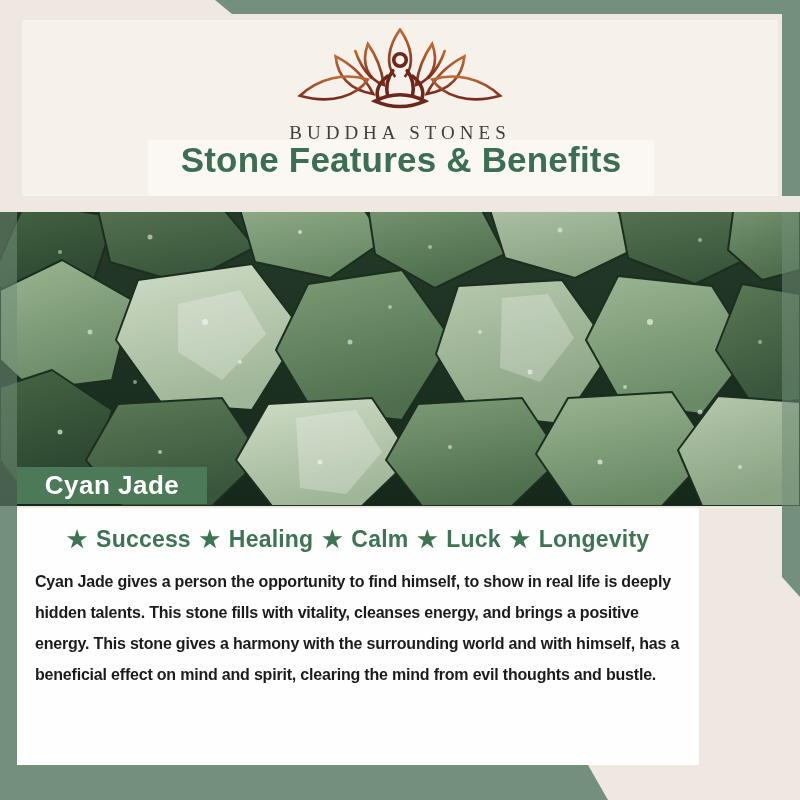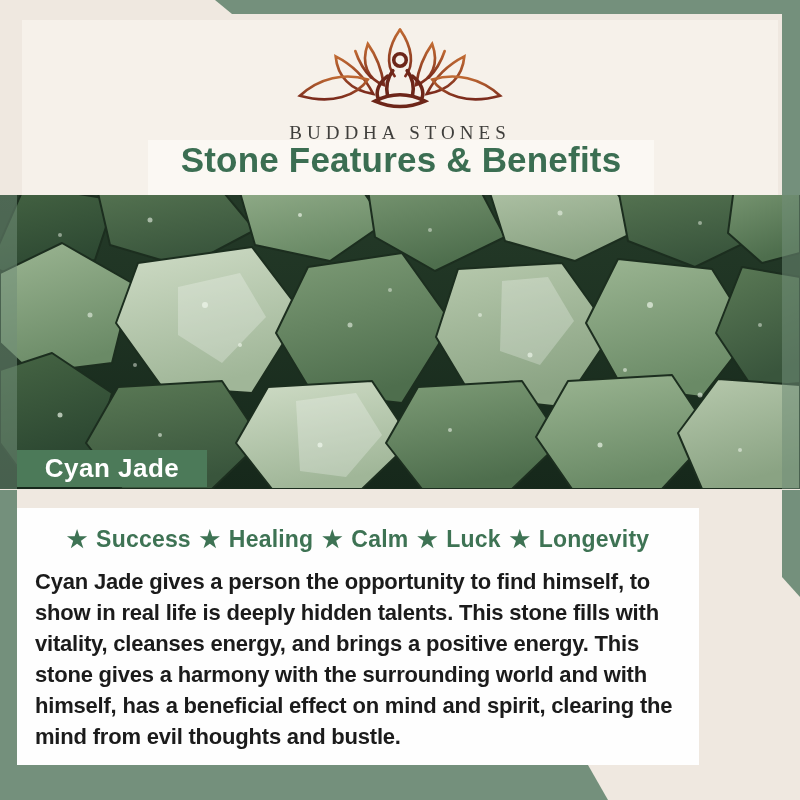--- a/index.html
+++ b/index.html
@@ -25,34 +25,34 @@
   .brand svg{display:block;margin:0 auto;}
   .brand-name{margin-top:12px;font-family:"Liberation Serif",serif;font-size:19px;
     letter-spacing:5px;color:#3f3e3b;}
 
   
   .title-banner{position:absolute;left:148px;top:140px;width:506px;height:56px;
     background:#fbf8f3;display:flex;align-items:flex-start;justify-content:center;}
   .page-title{font-size:35px;font-weight:bold;color:#3b6e52;letter-spacing:.2px;}
 
   
-  .stone-photo{position:absolute;left:0;top:195px;width:800px;height:294px;}
+  .stone-photo{position:absolute;left:0;top:212px;width:800px;height:294px;}
   .stone-photo svg{display:block;}
   .photo-tint{position:absolute;top:0;height:294px;background:rgba(113,142,121,.55);}
   .photo-tint-left{left:0;width:17px;}
   .photo-tint-right{right:0;width:18px;}
   .stone-name-badge{position:absolute;left:17px;bottom:2px;width:190px;height:37px;
     background:#4c7a59;display:flex;align-items:center;justify-content:center;}
   .stone-name-label{color:#ffffff;font-size:26px;font-weight:bold;letter-spacing:.5px;}
 
   
   .content-panel{position:absolute;left:17px;top:508px;width:682px;height:257px;background:#fefefe;}
   .benefits-line{margin:18px 10px 0 10px;text-align:center;font-size:23px;font-weight:bold;
     color:#3e7354;letter-spacing:.2px;word-spacing:2px;}
-  .stone-description{margin:13px 15px 0 18px;font-size:22px;font-weight:bold;line-height:31px;
+  .stone-description{margin:13px 15px 0 18px;font-size:16px;font-weight:bold;line-height:31px;
     color:#1b1b1b;letter-spacing:-.2px;text-align:left;}
 </style>
 </head>
 <body>
 
 <div class="canvas">
 
   <div class="inner-panel"></div>
 
   <div class="ribbon top-ribbon"></div>

